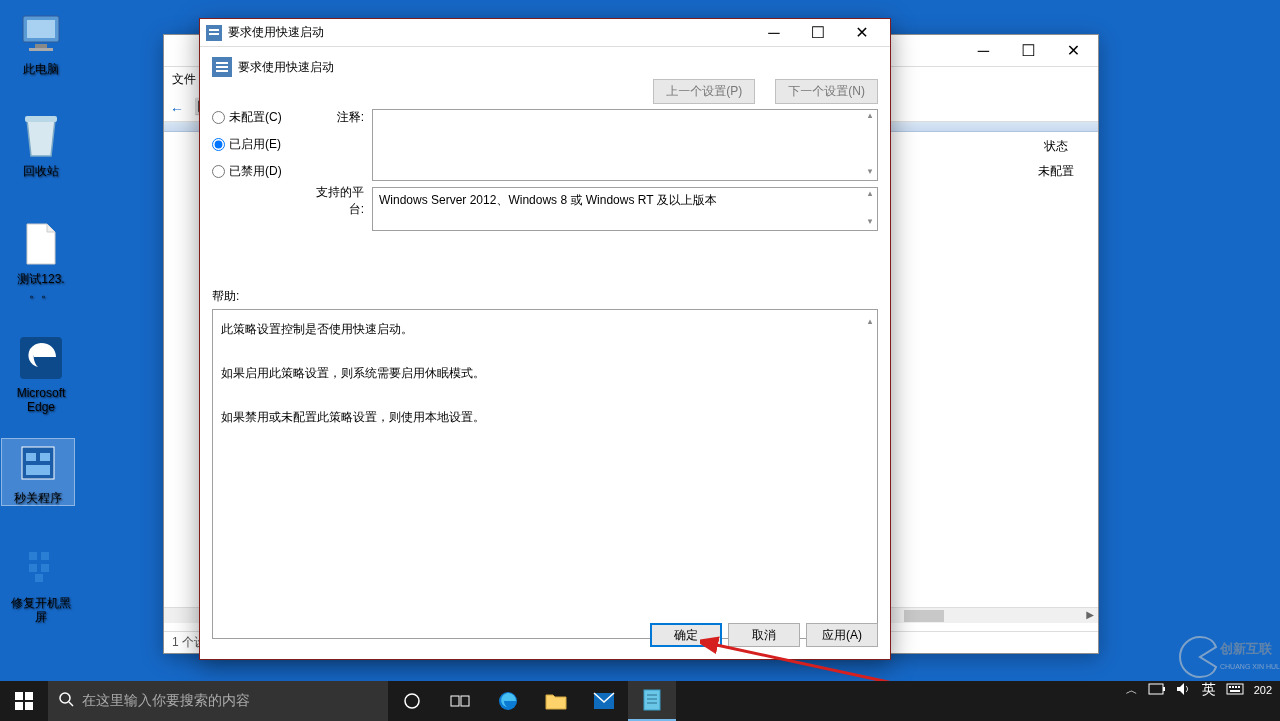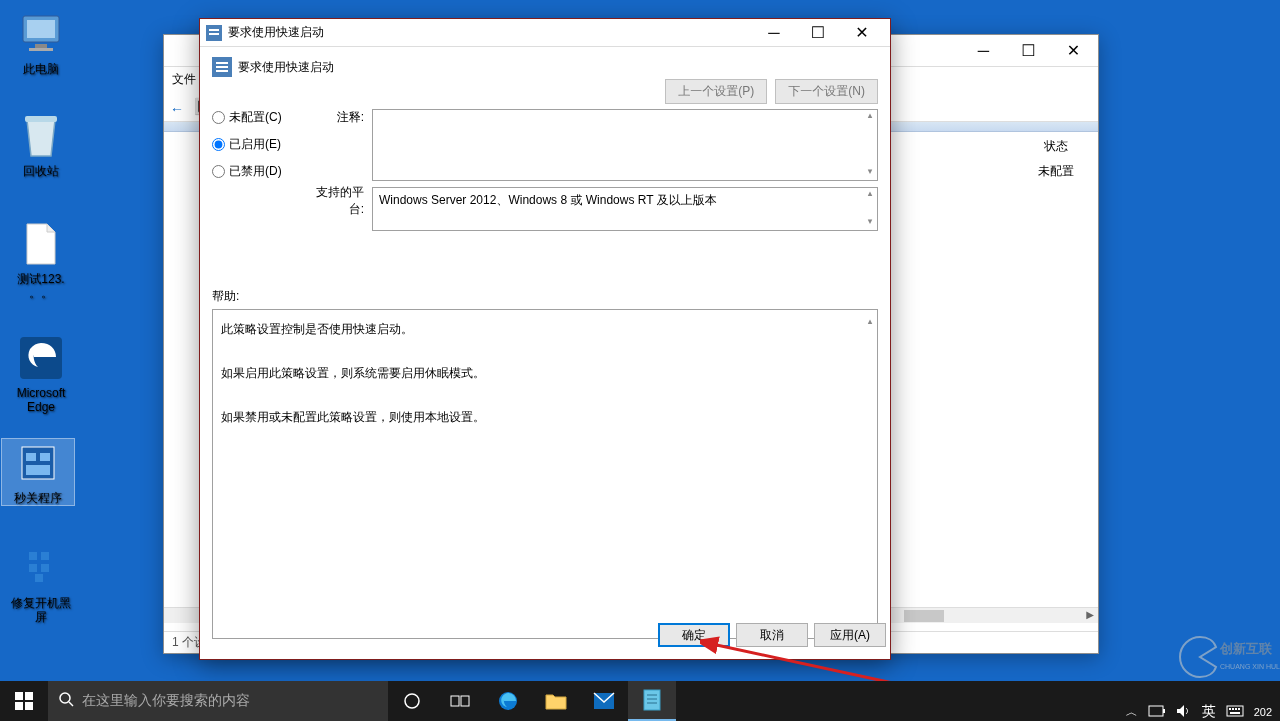--- a/index.html
+++ b/index.html
@@ -24,21 +24,21 @@
 .dlg-title { height: 28px; background: #fff; display: flex; align-items: center; padding: 0 6px; border-bottom: 1px solid #ddd; }
 .dlg-title-icon { width: 16px; height: 16px; background: #4a7fb8; margin-right: 6px; }
 .dlg-title-text { font-size: 12px; flex: 1; }
 .dlg-controls { display: flex; }
 .dlg-ctrl { width: 44px; height: 26px; display: flex; align-items: center; justify-content: center; }
 
 .dlg-body { padding: 10px 12px; }
 .dlg-subtitle { display: flex; align-items: center; margin-bottom: 6px; }
 .dlg-subtitle .subicon { width: 20px; height: 20px; background: #4a7fb8; margin-right: 6px; }
 .dlg-subtitle .subtext { font-size: 12px; }
-.nav-btns { position: absolute; right: 12px; top: 60px; display: flex; gap: 8px; }
+.nav-btns { position: absolute; right: 12px; top: 60px; display: flex; gap: 20px; }
 .nav-btn { padding: 3px 12px; background: #e8e8e8; border: 1px solid #c0c0c0; font-size: 12px; color: #777; }
 
 .config-row { display: flex; margin-top: 32px; }
 .radios { width: 90px; padding-left: 0; }
 .radio-item { display: flex; align-items: center; margin-bottom: 10px; font-size: 12px; }
 .radio-item input { margin-right: 4px; }
 
 .labels-col { width: 70px; font-size: 12px; text-align: right; padding-right: 8px; }
 .labels-col .lbl { margin-bottom: 58px; }
 .labels-col .lbl:first-child { margin-top: 0; }
@@ -48,32 +48,32 @@
 .field-box.comment { height: 72px; margin-bottom: 6px; }
 .field-box.platform { height: 44px; }
 .scroll-arrows { position: absolute; right: 0; top: 0; bottom: 0; width: 14px; display: flex; flex-direction: column; justify-content: space-between; }
 .scroll-ar { width: 14px; height: 14px; font-size: 9px; text-align: center; color: #888; }
 
 .lower { display: flex; gap: 6px; margin-top: 12px; }
 .lower-col { flex: 1; }
 .lower-label { font-size: 12px; margin-bottom: 4px; }
 .lower-box { border: 1px solid #a0a0a0; height: 330px; background: #fff; font-size: 12px; padding: 8px; line-height: 22px; position: relative; }
 
-.dlg-footer { position: absolute; bottom: 12px; right: 4px; display: flex; gap: 6px; }
+.dlg-footer { position: absolute; bottom: 12px; right: 12px; display: flex; gap: 6px; }
 .dlg-btn { width: 72px; height: 24px; border: 1px solid #adadad; background: #e8e8e8; font-size: 12px; cursor: pointer; }
 .dlg-btn.primary { border: 2px solid #0078d7; }
 
 
 .arrow { position: absolute; pointer-events: none; }
 
 
 .watermark { position: absolute; right: 0; bottom: 30px; opacity: 0.9; }
 
 
-.taskbar { position: absolute; bottom: 0; left: 0; right: 0; height: 40px; background: #1a1a1a; display: flex; align-items: flex-end; }
+.taskbar { position: absolute; bottom: 0; left: 0; right: 0; height: 40px; background: #1a1a1a; display: flex; align-items: flex-start; }
 .tb-start { width: 48px; height: 40px; display: flex; align-items: center; justify-content: center; }
 .tb-search { flex: 0 0 340px; height: 40px; background: #333; display: flex; align-items: center; padding: 0 10px; }
 .tb-search-icon { color: #fff; margin-right: 8px; }
 .tb-search-text { color: #aaa; font-size: 14px; }
 .tb-icons { display: flex; height: 40px; }
 .tb-app { width: 48px; height: 40px; display: flex; align-items: center; justify-content: center; }
 .tb-app.active { background: #333; border-bottom: 2px solid #76b9ed; }
 .tb-tray { margin-left: auto; display: flex; align-items: center; gap: 10px; padding-right: 8px; color: #fff; font-size: 11px; }
 .tb-ime { font-size: 14px; }
 </style>

